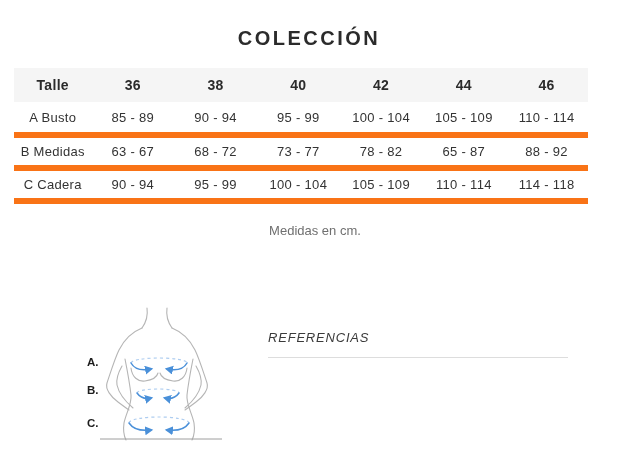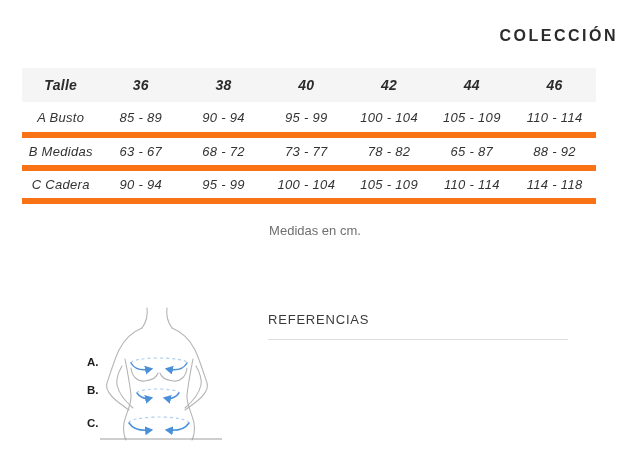--- a/index.html
+++ b/index.html
@@ -11,29 +11,29 @@
   .page {
     position: relative;
     width: 618px;
     height: 476px;
     background: #ffffff;
     overflow: hidden;
   }
   .title {
     position: absolute;
     top: 27px; left: 0; width: 618px;
-    text-align: right;
-    font-size: 16px;
+    text-align: center;
+    font-size: 20px;
     font-weight: 600;
     letter-spacing: 2.5px;
     color: #2b2b2b;
   }
   .size-table-wrap {
     position: absolute;
-    left: 22px; top: 68px; width: 574px; font-style: italic;
+    left: 14px; top: 68px; width: 574px;
   }
   table.size-table {
     width: 100%;
     border-collapse: collapse;
     table-layout: fixed;
   }
   table.size-table col.c-label { width: 13.5%; }
   table.size-table th {
     background: #f5f5f5;
     height: 34px;
@@ -71,21 +71,21 @@
     width: 18px;
     font-size: 11.5px;
     font-weight: 700;
     color: #1d1d1d;
   }
   .figure-label.la { top: 356px; }
   .figure-label.lb { top: 384px; }
   .figure-label.lc { top: 417px; }
   .references {
     position: absolute;
-    left: 268px; top: 312px; width: 300px;
+    left: 268px; top: 330px; width: 300px; font-style: italic;
   }
   .references .ref-heading {
     font-size: 13px;
     font-weight: 400;
     color: #3a3a3a;
     letter-spacing: 0.8px;
     padding-bottom: 12px;
     border-bottom: 1px solid #dddddd;
   }
   .references ul {

